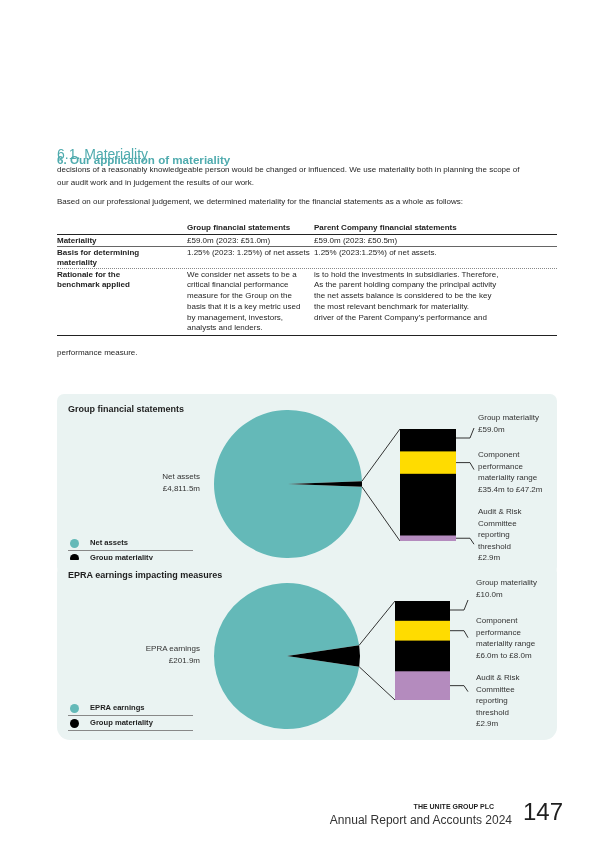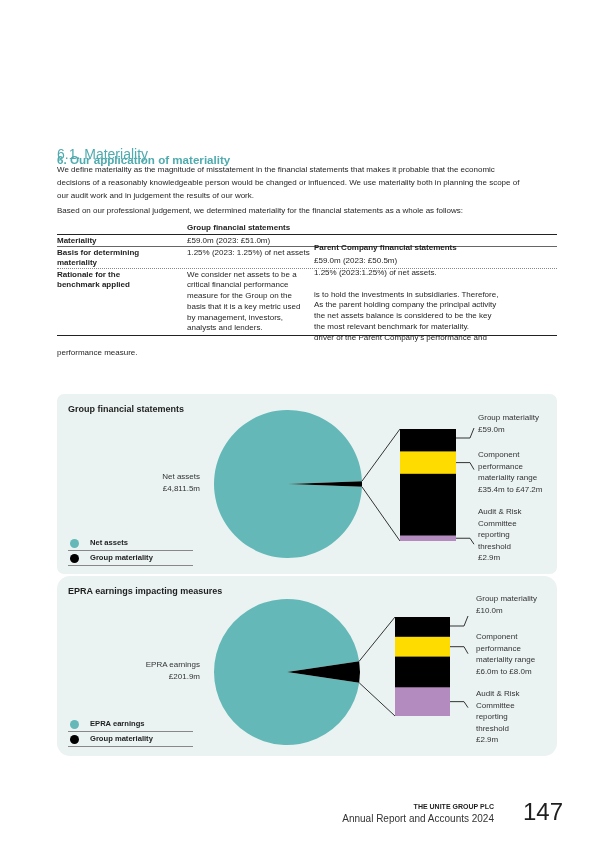--- a/index.html
+++ b/index.html
@@ -3,68 +3,67 @@
 <meta charset="utf-8">
 <style>
   html,body{margin:0;padding:0;}
   body{width:600px;height:848px;position:relative;background:#ffffff;font-family:"Liberation Sans",sans-serif;color:#222;overflow:hidden;}
   .abs{position:absolute;}
   .h1{left:57px;top:125px;font-size:11.6px;font-weight:bold;color:#4fabae;white-space:nowrap;margin-top:28px;}
   .h2{left:57px;top:146px;font-size:14px;font-weight:normal;color:#4fabae;white-space:nowrap;}
   .para{left:57px;font-size:8px;line-height:12.8px;white-space:nowrap;color:#262626;}
   .para .ln{white-space:nowrap;}
   .intro{top:164px;}
-  .based{top:205px;}
+  .based{top:196px;}
   .epra{top:347px;line-height:12.4px;}
 
   .tbl{left:57px;top:222px;width:500px;font-size:8px;line-height:10.8px;color:#262626;}
   .trow{display:flex;}
   .c1{width:130px;font-weight:bold;color:#1e1e1e;}
   .c2{width:127px;white-space:nowrap;}
-  .c3{width:243px;white-space:nowrap;margin-top:20px;}
+  .c3{width:243px;white-space:nowrap;}
   .thead{height:12px;border-bottom:1.4px solid #222;font-weight:bold;}
   .thead .c2,.thead .c3{font-weight:bold;color:#1e1e1e;}
   .r1{height:11px;border-bottom:0.7px solid #666;}
   .r2{height:21px;border-bottom:0.8px dotted #888;justify-content:center;}
   .r3{height:66px;border-bottom:1.5px solid #222;}
   .trow > div{padding-top:0.5px;}
 
   .panel{left:57px;width:500px;height:180px;background:#eaf3f2;border-radius:7px;}
   .p1{top:394px;}
-  .p2{top:576px;border-radius:13px;}
+  .p2{top:560px;border-radius:13px;}
   .panel svg{position:absolute;left:0;top:0;}
   .ptitle{left:11px;top:10px;font-size:9px;font-weight:bold;color:#1e1e1e;white-space:nowrap;}
   .slabel{right:357px;font-size:8px;line-height:12px;text-align:right;color:#333;white-space:nowrap;}
   .p1 .slabel{top:77px;}
   .p2 .slabel{top:83px;}
   .rlabel{font-size:8px;line-height:11.6px;color:#333;white-space:nowrap;}
   .p1 .rlabel{left:421px;}
   .p2 .rlabel{left:419px;}
   .p1 .rl-g{top:18px;} .p1 .rl-c{top:55px;} .p1 .rl-a{top:112px;}
   .p2 .rl-g{top:17px;} .p2 .rl-c{top:55px;} .p2 .rl-a{top:112px;}
 
   .legend{left:11px;width:125px;}
   .p1 .legend{top:142px;}
   .p2 .legend{top:141px;}
   .lg-row{position:relative;height:14px;border-bottom:0.7px solid #888;}
   .lg-dot{position:absolute;left:2px;top:2.5px;width:9px;height:9px;border-radius:50%;}
   .lg-text{position:absolute;left:22px;top:2px;font-size:7.6px;font-weight:bold;color:#1e1e1e;white-space:nowrap;}
 
   .ft1{right:106px;top:803px;font-size:7px;font-weight:bold;color:#1e1e1e;white-space:nowrap;}
-  .ft2{right:106px;top:813px;font-size:10px;color:#333;white-space:nowrap;text-align:right;}
+  .ft2{right:88px;top:813px;font-size:12px;color:#333;white-space:nowrap;text-align:right;}
   .pg{left:523px;top:798px;font-size:24px;color:#1e1e1e;white-space:nowrap;}
 </style>
 </head>
 <body>
 
 <div class="abs h1">6. Our application of materiality</div>
 <div class="abs h2">6.1. Materiality</div>
 
 <div class="abs para intro">
-    <div class="ln">We define materiality as the magnitude of misstatement in the financial statements that makes it probable that the economic</div>
     <div class="ln">decisions of a reasonably knowledgeable person would be changed or influenced. We use materiality both in planning the scope of</div>
     <div class="ln">our audit work and in judgement the results of our work.</div>
   </div>
 <div class="abs para based">Based on our professional judgement, we determined materiality for the financial statements as a whole as follows:</div>
 
 <div class="abs tbl">
   <div class="trow thead">
     <div class="c1"></div>
     <div class="c2">Group financial statements</div>
     <div class="c3">Parent Company financial statements</div>

